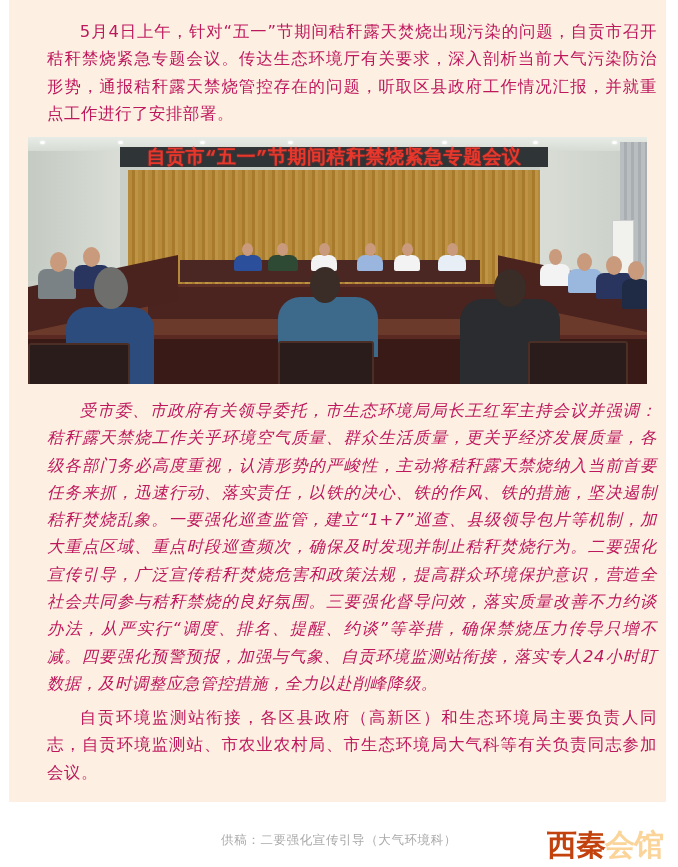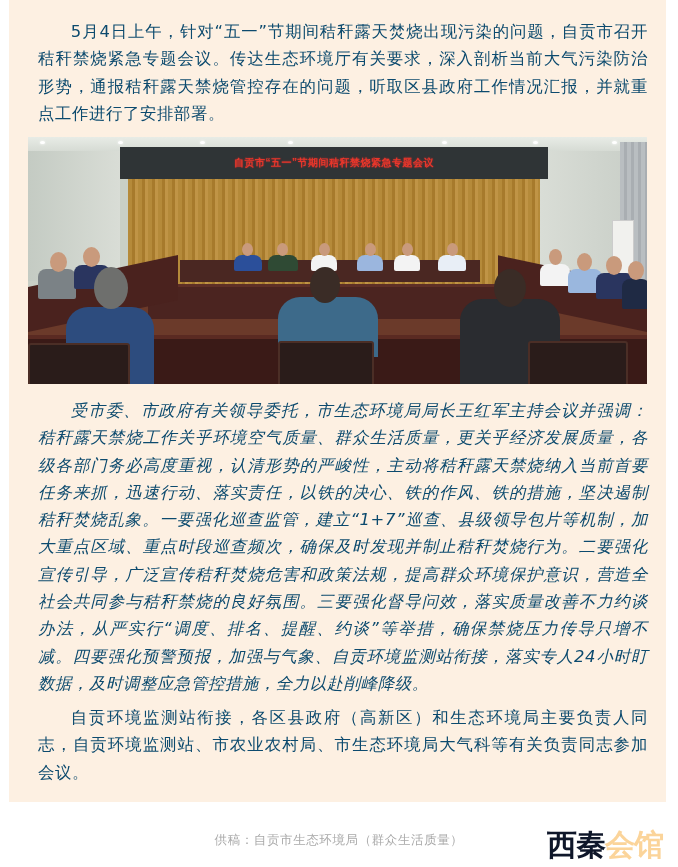--- a/index.html
+++ b/index.html
@@ -5,22 +5,22 @@
   html, body { margin: 0; padding: 0; }
   body {
     width: 678px; height: 867px; background: #ffffff; position: relative; overflow: hidden;
     font-family: "DejaVu Sans", "Liberation Sans", sans-serif;
   }
   .panel {
     position: absolute; left: 9px; top: 0; width: 657px; height: 802px;
     background: #fdf0e2;
   }
   .para {
-    position: absolute; left: 38px; width: 610px;
-    font-size: 16.4px; line-height: 27.3px; color: #0c4a6e;
+    position: absolute; left: 47px; width: 610px;
+    font-size: 16.4px; line-height: 27.3px; color: #be185d;
     text-indent: 2em; text-align: justify; letter-spacing: 0.6px;
     margin: 0;
   }
   #p1 { top: 18px; }
   #p2 { top: 397px; font-style: italic; }
   #p3 { top: 704px; }
 
   
   .photo {
     position: absolute; left: 28px; top: 137px; width: 619px; height: 247px;
@@ -30,23 +30,23 @@
   .photo .lamp { position:absolute; top:4px; width:5px; height:3px; border-radius:50%; background:#fff; box-shadow:0 0 3px #fff; }
   .photo .wall-left { position:absolute; left:0; top:14px; width:92px; height:130px; background: linear-gradient(90deg,#c4cbc3,#d9ddd6); }
   .photo .wall-right { position:absolute; left:512px; top:14px; width:107px; height:130px; background: linear-gradient(90deg,#d9ddd6,#c7cdc6); }
   .photo .wall-right-curtain { position:absolute; left:592px; top:5px; width:27px; height:140px; background: repeating-linear-gradient(90deg,#b9bec1 0 4px,#a9aeb2 4px 7px); }
   .photo .ac { position:absolute; left:584px; top:83px; width:20px; height:52px; background:#f1f1ee; border:1px solid #ccc; }
   .photo .curtain {
     position:absolute; left:100px; top:33px; width:412px; height:117px;
     background: repeating-linear-gradient(90deg,#b58a3a 0 4px,#a77a2c 4px 7px,#c09446 7px 10px);
   }
   .photo .banner {
-    position:absolute; left:92px; top:10px; width:428px; height:32px;
+    position:absolute; left:92px; top:10px; width:428px; height:20px;
     background:#2f3436; display:flex; align-items:center; justify-content:center;
-    color:#e8372b; font-family:Liberation Sans, sans-serif; font-weight:bold; font-size:10px; letter-spacing:0.5px;
+    color:#e8372b; font-family:Liberation Mono, monospace; font-weight:bold; font-size:19px; letter-spacing:0.5px;
     text-shadow: 0 0 2px rgba(255,40,40,0.6);
   }
   .photo .dais { position:absolute; left:152px; top:123px; width:300px; height:22px; background:#4a2722; }
   .photo .floor { position:absolute; left:0; top:150px; width:100%; height:97px; background:#6b3a2a; }
   .photo .table-back { position:absolute; left:120px; top:147px; width:380px; height:32px; background:#4b2420; border-top:3px solid #5e2f27; }
   .photo .table-left { position:absolute; left:0; top:150px; width:150px; height:45px; background:#4a221e; transform: skewY(-12deg); transform-origin:left top; }
   .photo .table-right { position:absolute; left:470px; top:150px; width:149px; height:45px; background:#4a221e; transform: skewY(12deg); transform-origin:right top; }
   .photo .table-front { position:absolute; left:0; top:198px; width:100%; height:49px; background:#3a1a17; border-top:4px solid #5a2a22; }
   .photo .person { position:absolute; border-radius: 8px 8px 2px 2px; }
   .photo .head { position:absolute; border-radius:50%; background:#c99a7c; }
@@ -55,21 +55,21 @@
   
   .source {
     position:absolute; left:0; width:678px; top:832px; text-align:center;
     font-size:12.5px; color:#a9a9a9; letter-spacing:0.6px;
   }
   .logo {
     position:absolute; left:547px; top:826px; height:38px; display:flex;
     font-size:30px; font-weight:bold; line-height:38px; letter-spacing:-1px;
     font-family:"DejaVu Sans", sans-serif;
   }
-  .logo .a { color:#0f172a; }
+  .logo .a { color:#c2410c; }
   .logo .b { color:#fbd49a; }
 </style>
 </head>
 <body>
 
 <div class="panel"></div>
 
 <p id="p1" class="para">5月4日上午，针对“五一”节期间秸秆露天焚烧出现污染的问题，自贡市召开秸秆禁烧紧急专题会议。传达生态环境厅有关要求，深入剖析当前大气污染防治形势，通报秸秆露天禁烧管控存在的问题，听取区县政府工作情况汇报，并就重点工作进行了安排部署。</p>
 
 <div class="photo">
@@ -131,18 +131,18 @@
   <div class="head" style="left:466px;top:132px;width:32px;height:38px;background:#3a2c26"></div>
 
   <div class="chair" style="left:0px;top:206px;width:98px;height:41px"></div>
   <div class="chair" style="left:250px;top:204px;width:92px;height:43px"></div>
   <div class="chair" style="left:500px;top:204px;width:96px;height:43px"></div>
 </div>
 
 <p id="p2" class="para">受市委、市政府有关领导委托，市生态环境局局长王红军主持会议并强调：秸秆露天禁烧工作关乎环境空气质量、群众生活质量，更关乎经济发展质量，各级各部门务必高度重视，认清形势的严峻性，主动将秸秆露天禁烧纳入当前首要任务来抓，迅速行动、落实责任，以铁的决心、铁的作风、铁的措施，坚决遏制秸秆焚烧乱象。一要强化巡查监管，建立“1+7”巡查、县级领导包片等机制，加大重点区域、重点时段巡查频次，确保及时发现并制止秸秆焚烧行为。二要强化宣传引导，广泛宣传秸秆焚烧危害和政策法规，提高群众环境保护意识，营造全社会共同参与秸秆禁烧的良好氛围。三要强化督导问效，落实质量改善不力约谈办法，从严实行“调度、排名、提醒、约谈”等举措，确保禁烧压力传导只增不减。四要强化预警预报，加强与气象、自贡环境监测站衔接，落实专人24小时盯数据，及时调整应急管控措施，全力以赴削峰降级。</p>
 <p id="p3" class="para">自贡环境监测站衔接，各区县政府（高新区）和生态环境局主要负责人同志，自贡环境监测站、市农业农村局、市生态环境局大气科等有关负责同志参加会议。</p>
 
-<div class="source">供稿：自贡市生态环境局（群众生活质量）</div>
+<div class="source">供稿：二要强化宣传引导（大气环境科）</div>
 
 <div class="logo">
   <span class="a">西秦</span>
   <span class="b">会馆</span>
 </div>
 
 </body></html>

